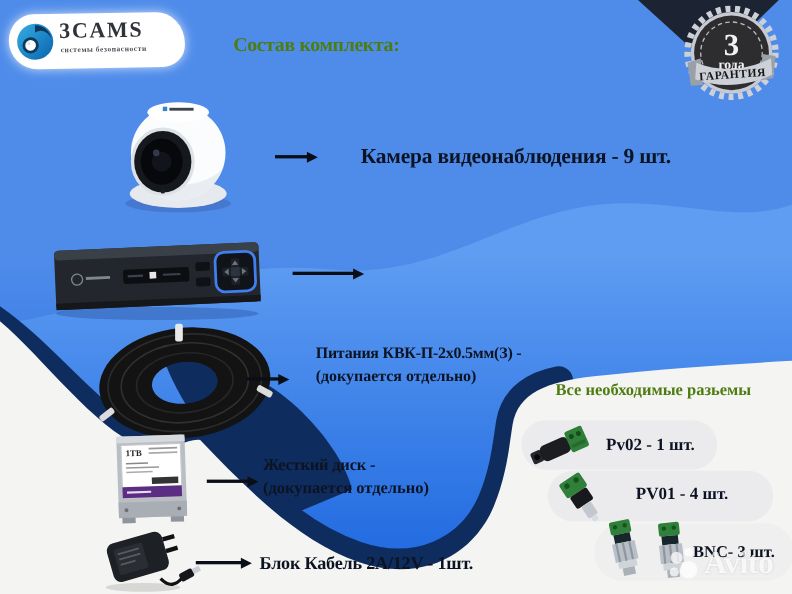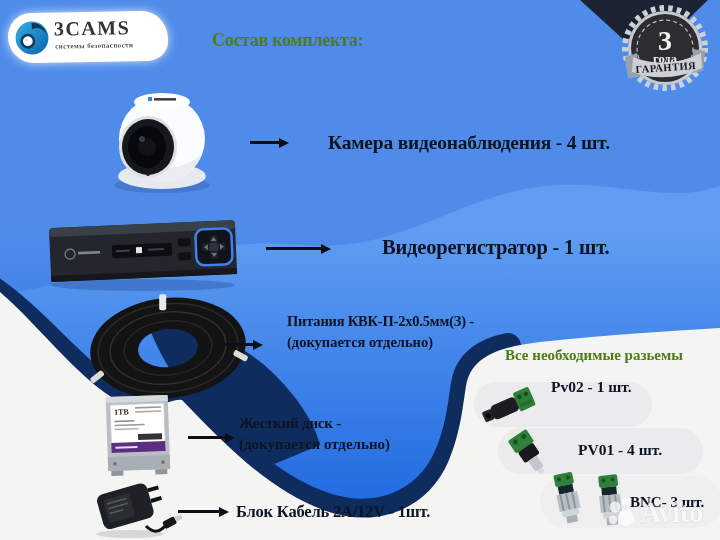--- a/index.html
+++ b/index.html
@@ -87,21 +87,21 @@
     <rect x="58" y="13" width="4" height="4" fill="#2e86d1"></rect>
     <rect x="64" y="14" width="22" height="2.6" fill="#3d434b"></rect>
     <ellipse cx="58" cy="63" rx="27" ry="29" fill="none" stroke="#dde2e7" stroke-width="4"></ellipse>
     <ellipse cx="58" cy="63" rx="26" ry="28" fill="#15181d"></ellipse>
     <ellipse cx="57" cy="63" rx="19" ry="21" fill="#07080b"></ellipse>
     <circle cx="57" cy="63" r="9" fill="#12141c"></circle>
     <circle cx="52" cy="55" r="3" fill="#3a4252" opacity=".85"></circle>
     <circle cx="58" cy="90" r="2" fill="#1a1d22"></circle>
   </svg>
   <div class="arrow" style="left:250px;top:141px;width:30px"></div>
-  <div class="lbl" style="left:328px;top:132px;font-size:19.5px">Камера видеонаблюдения - 4 шт.</div>
+  <div class="lbl" style="left:328px;top:132px;font-size:19.5px">Камера видеонаблюдения - 9 шт.</div>
 
   <svg class="abs" style="left:38px;top:198px" width="210" height="96" viewBox="0 0 210 96">
     <ellipse cx="105" cy="87" rx="92" ry="6" fill="#274f9e" opacity=".4"></ellipse>
     <g transform="rotate(-2.5 105 52)">
       <rect x="12" y="26" width="186" height="54" rx="4" fill="#23262c"></rect>
       <rect x="12" y="26" width="186" height="9" rx="4" fill="#3a4047"></rect>
       <rect x="12" y="74" width="186" height="6" fill="#15171b"></rect>
       <circle cx="32" cy="53" r="5" fill="none" stroke="#7d8691" stroke-width="1.2"></circle>
       <rect x="40" y="51" width="22" height="2.6" fill="#7d8691"></rect>
       <rect x="74" y="46" width="60" height="13" rx="2" fill="#0c0e11"></rect>
@@ -114,21 +114,20 @@
       <rect x="172" y="40" width="8" height="24" rx="2" fill="#1c2027"></rect>
       <rect x="164" y="48" width="24" height="8" rx="2" fill="#1c2027"></rect>
       <rect x="172" y="48" width="8" height="8" fill="#2d3440"></rect>
       <polygon points="176,42 173,46 179,46" fill="#6b7480"></polygon>
       <polygon points="176,62 173,58 179,58" fill="#6b7480"></polygon>
       <polygon points="166,52 170,49 170,55" fill="#6b7480"></polygon>
       <polygon points="186,52 182,49 182,55" fill="#6b7480"></polygon>
     </g>
   </svg>
   <div class="arrow" style="left:266px;top:247px;width:56px"></div>
-  <div class="lbl" style="left:382px;top:236px;font-size:20.5px">Видеорегистратор - 1 шт.</div>
 
   <svg class="abs" style="left:76px;top:290px" width="185" height="115" viewBox="0 0 185 115">
     <g transform="rotate(-6 92 58)">
       <path fill-rule="evenodd" fill="#131313" d="M14,58 a78,50 0 1 0 156,0 a78,50 0 1 0 -156,0 M62,58 a30,19 0 1 0 60,0 a30,19 0 1 0 -60,0"></path>
       <ellipse cx="92" cy="58" rx="70" ry="44" fill="none" stroke="#2b2b2b" stroke-width="1.5"></ellipse>
       <ellipse cx="92" cy="58" rx="58" ry="36" fill="none" stroke="#303030" stroke-width="1.5"></ellipse>
       <ellipse cx="92" cy="58" rx="44" ry="27" fill="none" stroke="#262626" stroke-width="1.5"></ellipse>
       <rect x="88" y="4" width="7" height="16" rx="2" fill="#e8e8e8" transform="rotate(6 91 12)"></rect>
       <rect x="16" y="72" width="6" height="15" rx="2" fill="#dcdcdc" transform="rotate(58 19 79)"></rect>
       <rect x="160" y="66" width="6" height="15" rx="2" fill="#dcdcdc" transform="rotate(-55 163 73)"></rect>
@@ -190,21 +189,21 @@
     <g transform="rotate(-24 32 21)">
       <rect x="2" y="16" width="10" height="11" rx="2" fill="#23262a"></rect>
       <circle cx="7" cy="21.5" r="2.6" fill="#070707"></circle>
       <rect x="11" y="14" width="28" height="15" rx="5" fill="#1b1d21"></rect>
       <rect x="38" y="11" width="17" height="20" rx="2" fill="#2f7f38"></rect>
       <circle cx="43" cy="17" r="2.2" fill="#174a1c"></circle>
       <circle cx="50" cy="17" r="2.2" fill="#174a1c"></circle>
       <rect x="40" y="24" width="13" height="3" fill="#256a2d"></rect>
     </g>
   </svg>
-  <div class="pill-lbl" style="left:551px;top:378px;font-size:15.5px">Pv02 - 1 шт.</div>
+  <div class="pill-lbl" style="left:551px;top:396px;font-size:15.5px">Pv02 - 1 шт.</div>
 
   <div class="pill" style="left:498px;top:428px;width:205px;height:46px"></div>
   <svg class="abs" style="left:506px;top:424px" width="60" height="54" viewBox="0 0 60 54">
     <g transform="rotate(-34 30 27)">
       <rect x="12" y="3" width="22" height="15" rx="2" fill="#2f8038"></rect>
       <circle cx="18" cy="8" r="2.4" fill="#1a4f20"></circle>
       <circle cx="28" cy="8" r="2.4" fill="#1a4f20"></circle>
       <rect x="14" y="18" width="18" height="13" rx="2" fill="#17191d"></rect>
       <rect x="18" y="31" width="10" height="13" rx="2" fill="#c3c8ce"></rect>
       <rect x="20" y="44" width="6" height="5" rx="2.5" fill="#d8dce0"></rect>

